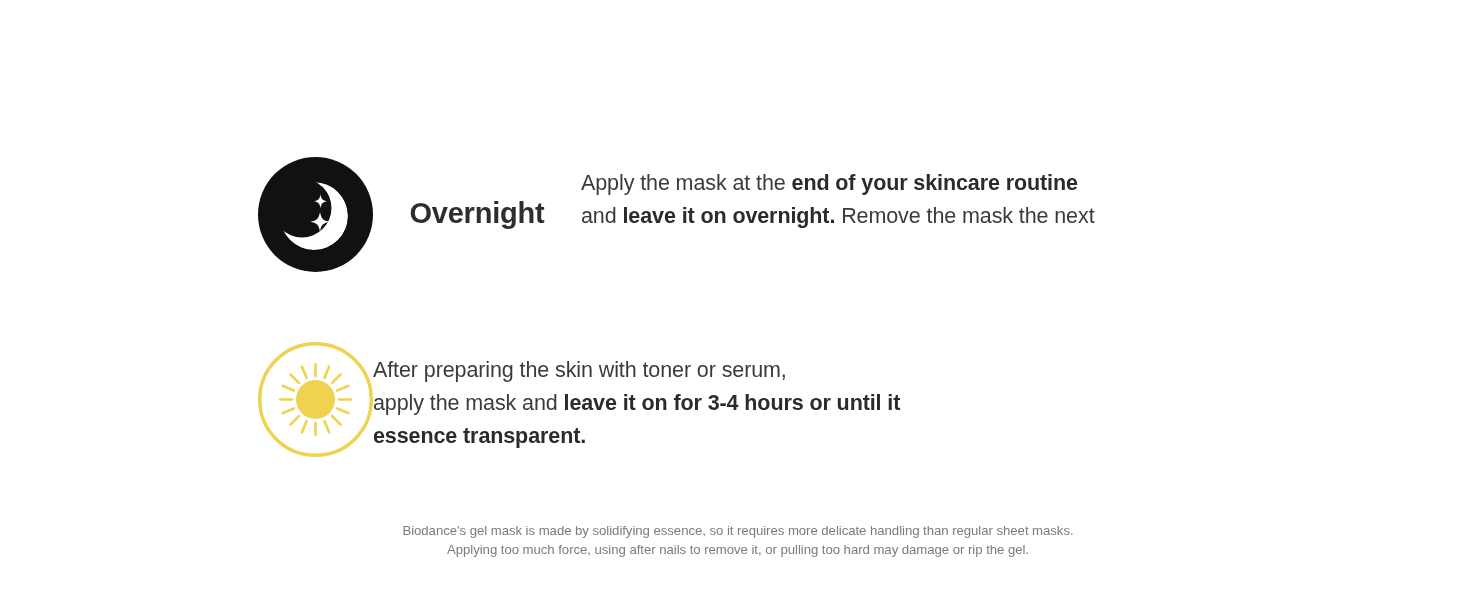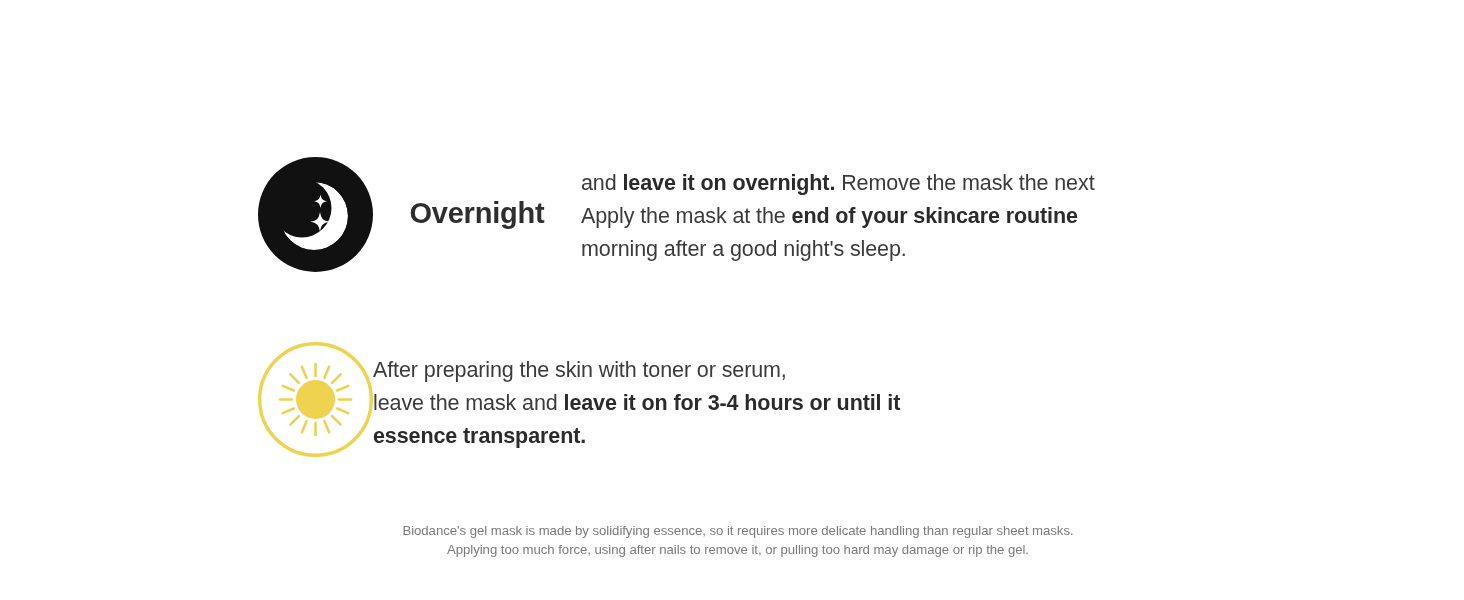--- a/index.html
+++ b/index.html
@@ -112,23 +112,22 @@
 
           <path d="M62.5 37.5 C63.4 42.2 64.6 43.4 69.3 44.3 C64.6 45.2 63.4 46.4 62.5 51.1 C61.6 46.4 60.4 45.2 55.7 44.3 C60.4 43.4 61.6 42.2 62.5 37.5 Z" fill="#ffffff"></path>
           <path d="M62.0 55.0 C63.3 61.8 65.0 63.5 71.8 64.8 C65.0 66.1 63.3 67.8 62.0 74.6 C60.7 67.8 59.0 66.1 52.2 64.8 C59.0 63.5 60.7 61.8 62.0 55.0 Z" fill="#ffffff"></path>
           <circle cx="79.5" cy="49.5" r="3.6" fill="#ffffff"></circle>
         </svg>
       </div>
 
       <div class="row-label">Overnight</div>
 
       <div class="row-body">
+          <div><span>Apply the mask at the </span><b>end of your skincare routine</b></div>
           <div><span>and </span><b>leave it on overnight.</b><span> Remove the mask the next</span></div>
-          <div><span>Apply the mask at the </span><b>end of your skincare routine</b></div>
-          <div><span>morning after a good night's sleep.</span></div>
         </div>
     </div>
 
     <div class="row row-daytime">
 
       <div class="icon-wrap">
         <svg width="115" height="115" viewBox="0 0 115 115" aria-hidden="true">
           <circle cx="57.5" cy="57.5" r="55.8" fill="none" stroke="#efd24f" stroke-width="3.4"></circle>
           <circle cx="57.5" cy="57.5" r="19.5" fill="#efd24f"></circle>
           <g id="sun-rays" stroke="#efd24f" stroke-width="2.6" stroke-linecap="round">
@@ -148,21 +147,21 @@
               <line x1="35.79" y1="48.51" x2="24.70" y2="43.91"></line>
               <line x1="40.88" y1="40.88" x2="32.40" y2="32.40"></line>
               <line x1="48.51" y1="35.79" x2="43.91" y2="24.70"></line>
             </g>
         </svg>
       </div>
 
 
       <div class="row-body">
           <div><span>After preparing the skin with toner or serum,</span></div>
-          <div><span>leave the mask and </span><b>leave it on for 3-4 hours or until it</b></div>
+          <div><span>apply the mask and </span><b>leave it on for 3-4 hours or until it</b></div>
           <div><b>essence transparent.</b></div>
         </div>
     </div>
 
   </div>
 
   <div class="footnote">
     <div>Biodance's gel mask is made by solidifying essence, so it requires more delicate handling than regular sheet masks.</div>
     <div>Applying too much force, using after nails to remove it, or pulling too hard may damage or rip the gel.</div>
   </div>

